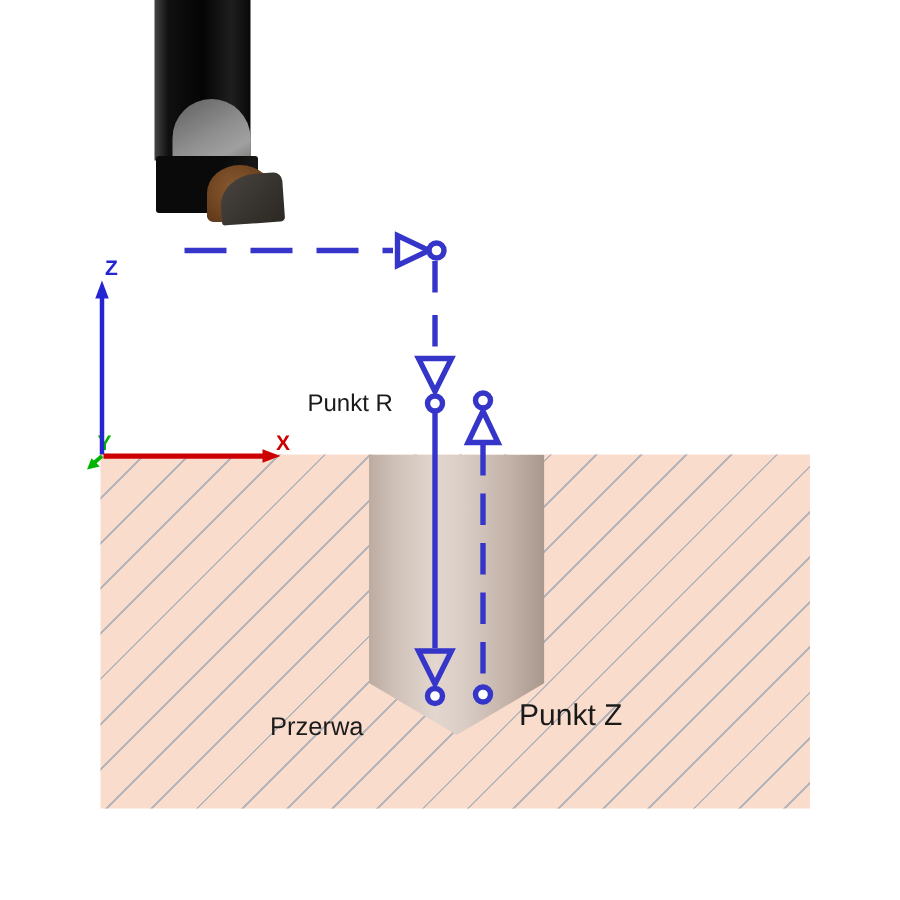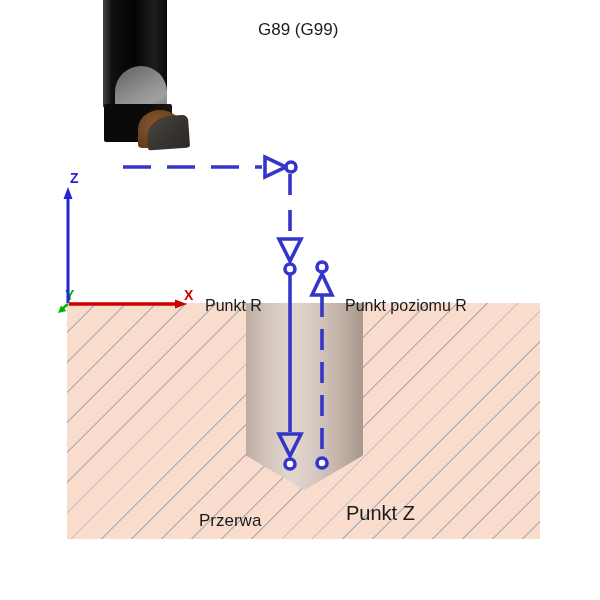--- a/index.html
+++ b/index.html
@@ -1,28 +1,28 @@
 <!DOCTYPE html>
 <html><head>
 <meta charset="utf-8">
 <style>
   html,body{margin:0;padding:0;background:#ffffff;}
   .stage{
     position:relative;width:600px;height:600px;background:#ffffff;overflow:hidden;
     font-family:"Liberation Sans", sans-serif;color:#1a1a1a;
   }
-  .label{position:absolute;font-size:16px;white-space:nowrap;color:#1a1a1a;margin-top:36px;}
+  .label{position:absolute;font-size:16px;white-space:nowrap;color:#1a1a1a;}
   .title{position:absolute;left:258px;top:20px;font-size:17px;}
   .axis-label{position:absolute;font-size:14px;font-weight:bold;}
   .axis-z{left:70px;top:170px;color:#2424d2;}
   .axis-y{left:65px;top:287px;color:#00b400;}
   .axis-x{left:184px;top:287px;color:#cc0000;}
   .lbl-punkt-r{left:205px;top:261px;}
   .lbl-poziom-r{left:345px;top:261px;}
-  .lbl-przerwa{left:199px;top:475px;font-size:17px;}
+  .lbl-przerwa{left:180px;top:475px;font-size:17px;}
   .lbl-punkt-z{left:346px;top:466px;font-size:20px;}
 
   
   .workpiece{
     position:absolute;left:67px;top:303px;width:473px;height:236px;
     background:
       repeating-linear-gradient(135deg,
         rgba(0,0,0,0) 0px, rgba(0,0,0,0) 20px,
         #b4b6bc 20px, #b4b6bc 21.3px),
       #fadccd;
@@ -64,21 +64,20 @@
     transform:rotate(-4deg);
   }
 
   .overlay{position:absolute;left:0;top:0;z-index:10;}
 </style>
 </head>
 <body>
 
 <div class="stage">
 
-  <div class="title">G89 (G99)</div>
 
   <div class="tool">
     <div class="tool-shank"></div>
     <div class="tool-endface"></div>
     <div class="tool-head"></div>
     <div class="tool-shim"></div>
     <div class="tool-insert"></div>
   </div>
 
   <div class="workpiece"></div>
@@ -121,17 +120,16 @@
       <line x1="322" y1="296" x2="322" y2="456" stroke-dasharray="21 12"></line>
       <circle cx="322" cy="463" r="5" fill="#ffffff"></circle>
     </g>
   </svg>
 
   <div class="axis-label axis-z">Z</div>
   <div class="axis-label axis-y">Y</div>
   <div class="axis-label axis-x">X</div>
 
   <div class="label lbl-punkt-r">Punkt R</div>
-  <div class="label lbl-poziom-r">Punkt poziomu R</div>
   <div class="label lbl-przerwa">Przerwa</div>
   <div class="label lbl-punkt-z">Punkt Z</div>
 
 </div>
 
 </body></html>

